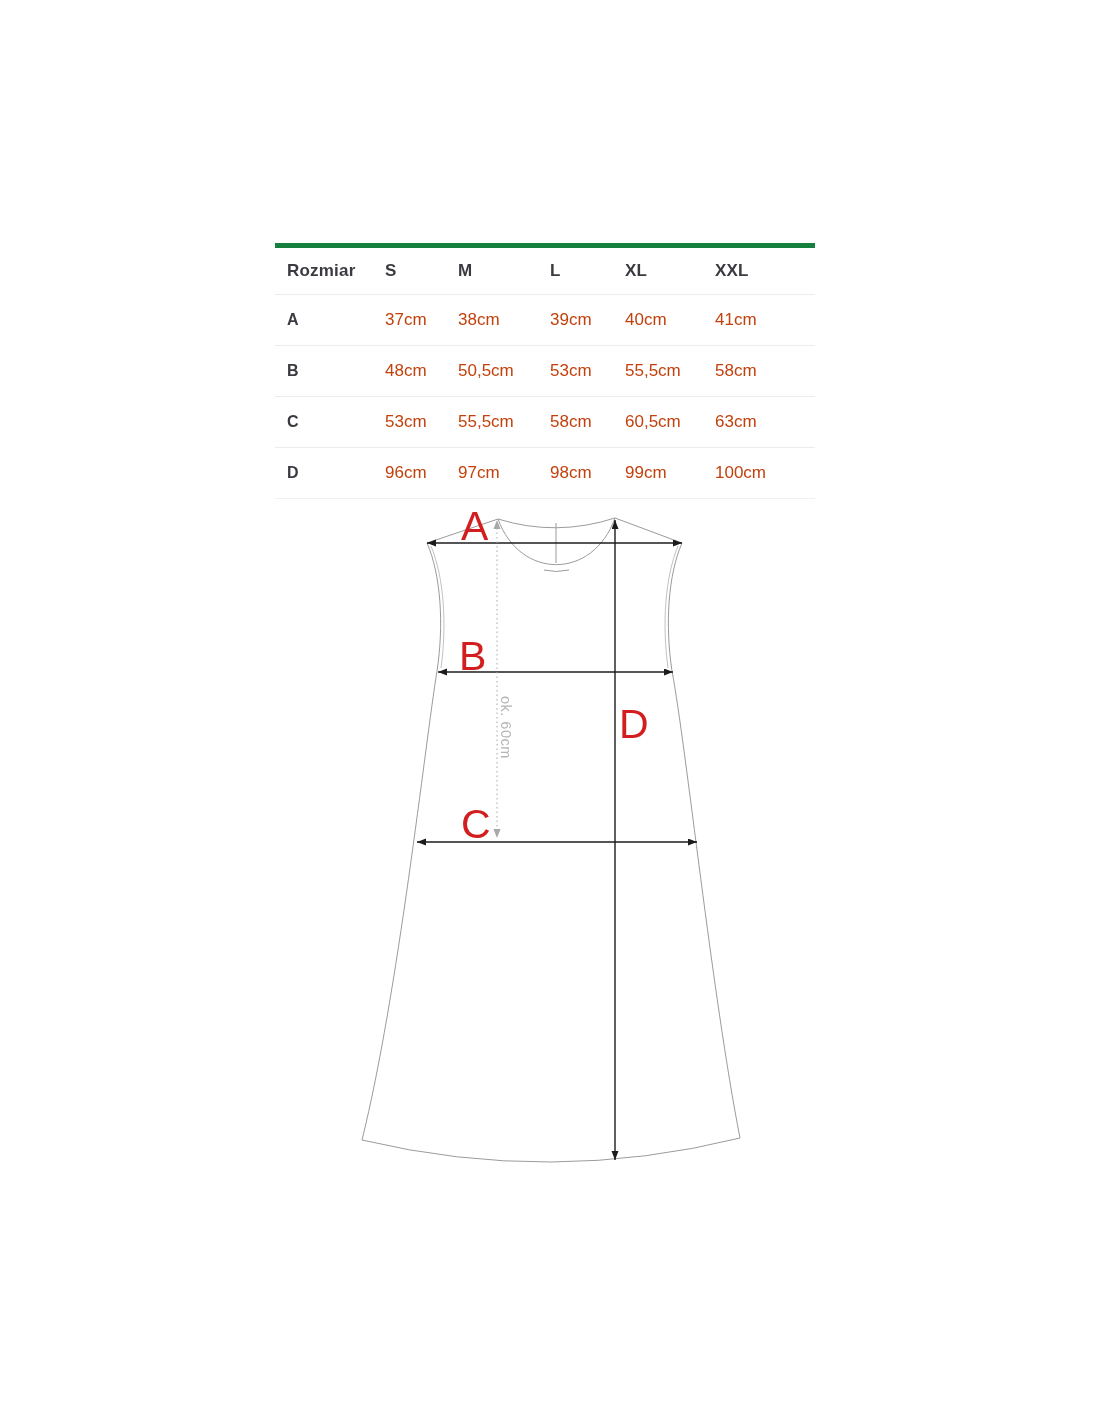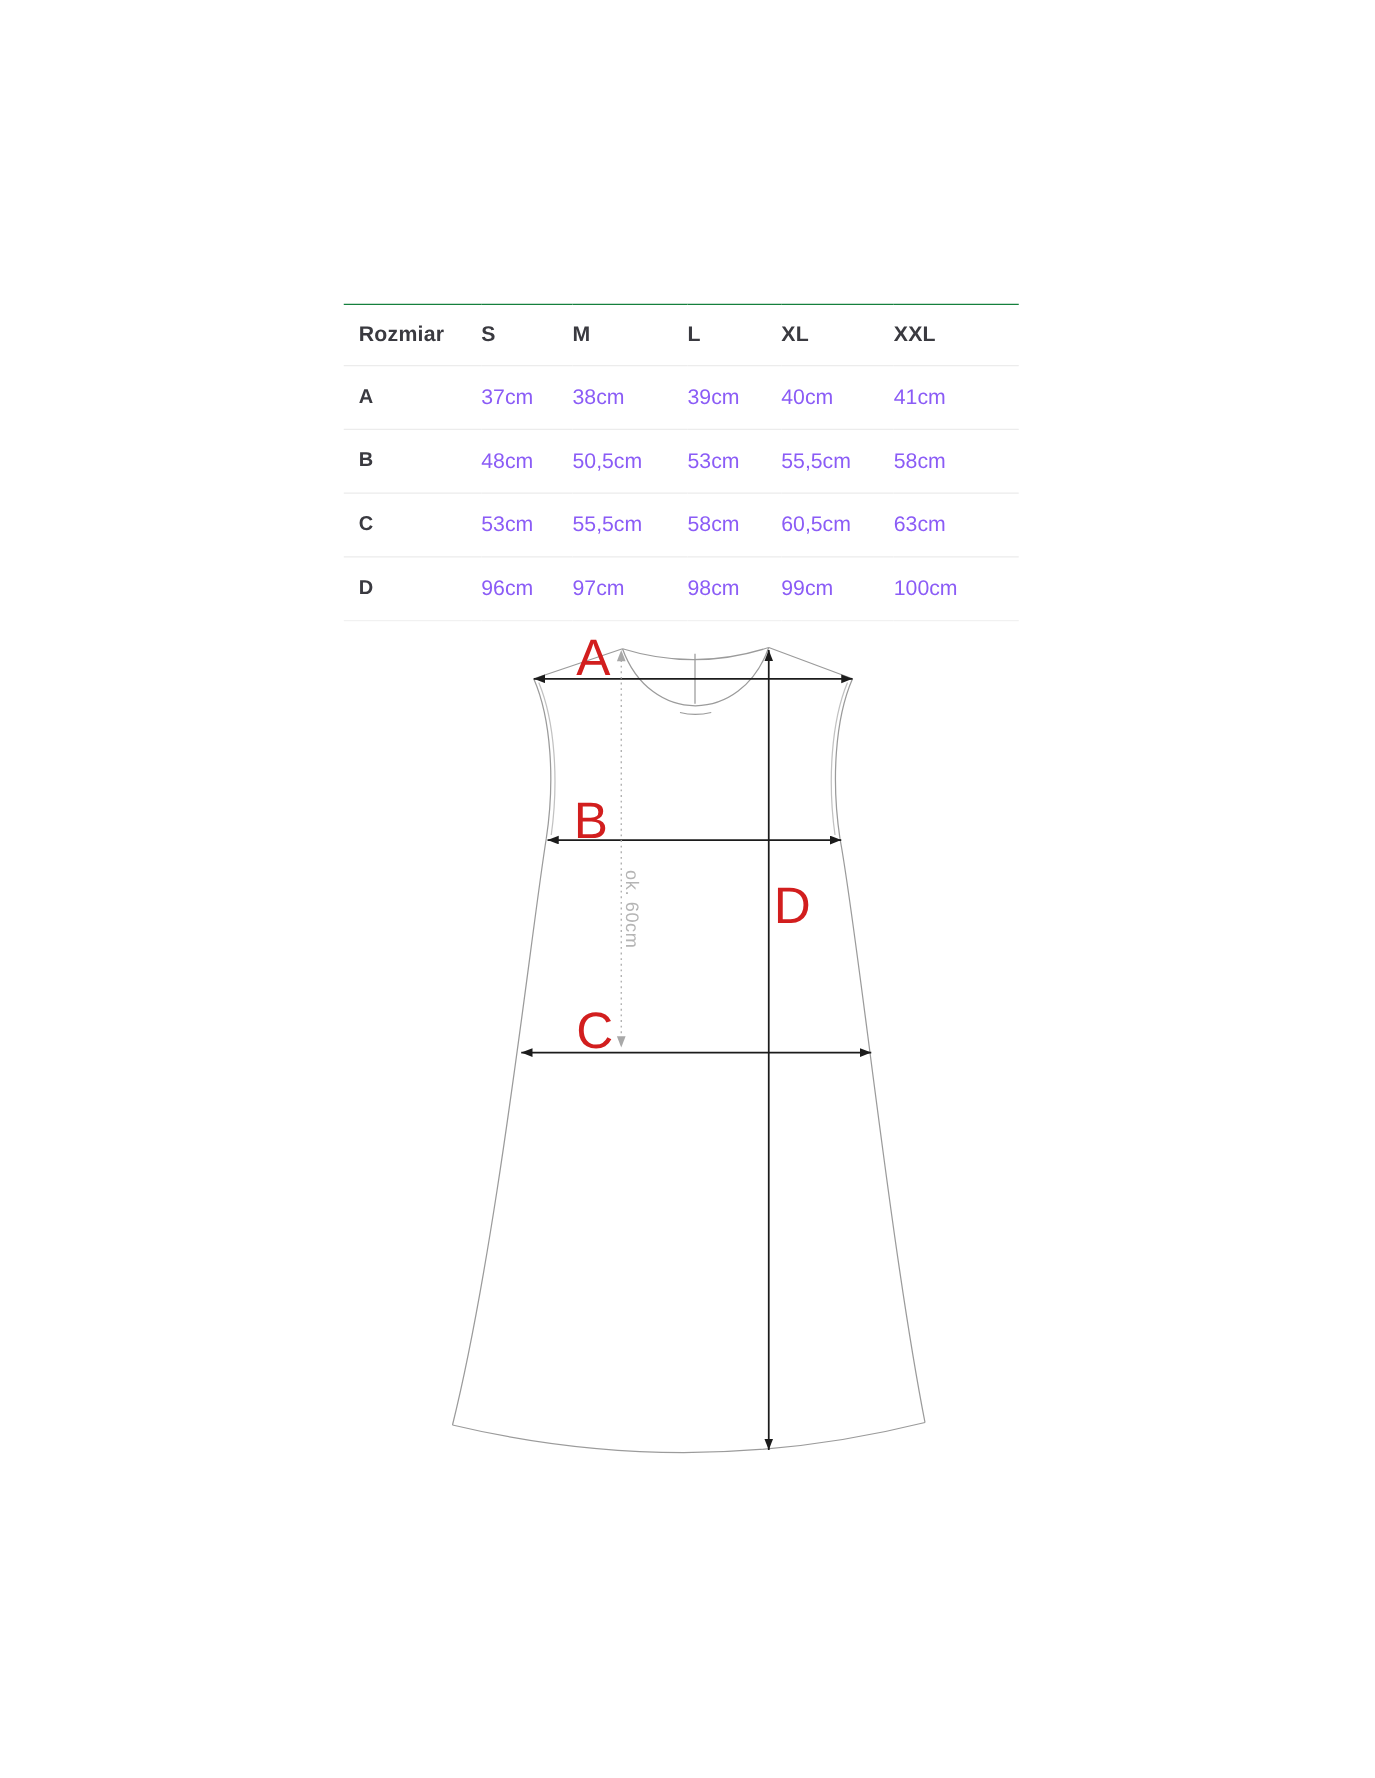--- a/index.html
+++ b/index.html
@@ -9,35 +9,35 @@
     background:#ffffff;
     font-family:"Liberation Sans", sans-serif;
     overflow:hidden;
   }
   
   table.size-table{
     position:absolute;left:275px;top:243px;
     width:540px;
     border-collapse:collapse;
     table-layout:fixed;
-    border-top:1px solid #15803d;
+    border-top:5px solid #15803d;
     border-bottom:1px solid #f1f1f1;
   }
   table.size-table th, table.size-table td{
     text-align:left;
     vertical-align:middle;
     font-size:17px;
     padding:0;
   }
   table.size-table thead tr{height:49px;}
   table.size-table tbody tr{height:51px;border-top:1px solid #ececec;}
   table.size-table th{
     font-weight:bold;color:#3a3a40;letter-spacing:.2px;
   }
-  table.size-table td{color:#8b5cf6;}
+  table.size-table td{color:#c2410c;}
   table.size-table .first{padding-left:12px;}
   table.size-table td.rowlabel{font-weight:bold;color:#3a3a40;font-size:16px;}
   
   svg.diagram{position:absolute;left:280px;top:500px;}
   .measure-label{
     font-family:"Liberation Sans", sans-serif;
     font-size:41px;
     fill:#d21e1e;
   }
   .note-text{

